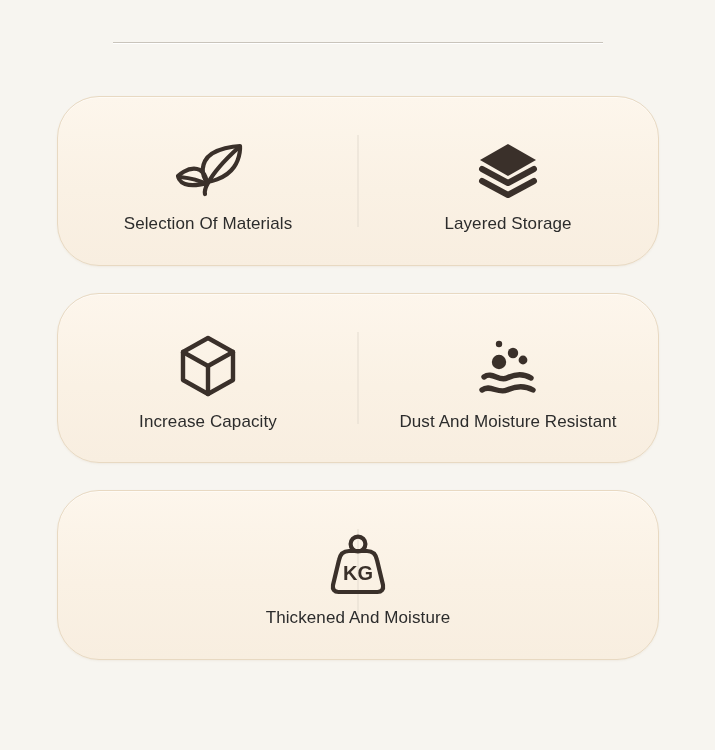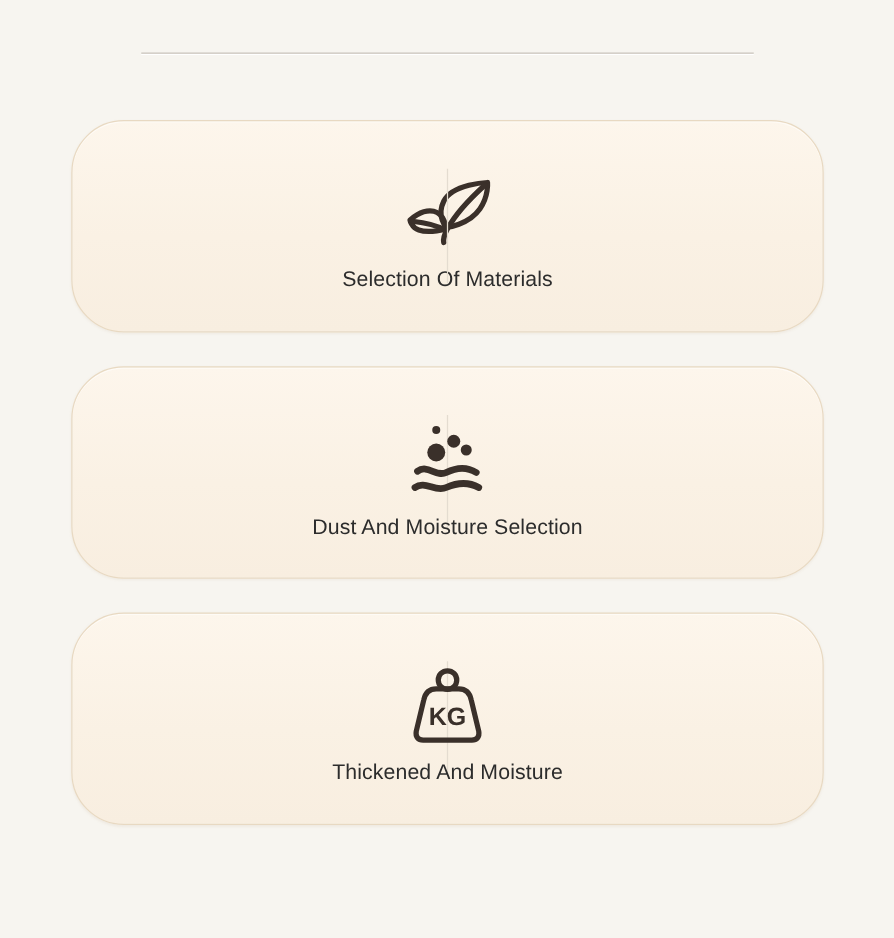--- a/index.html
+++ b/index.html
@@ -132,40 +132,60 @@
             <path d="M69 9 C58 19 46 31 39 44 C35 51 36 55 36 55"></path>
             <path d="M9 37 C9 37 18 28 28 30 C37 32 38 44 38 44 C38 44 25 48 16 45 C10 43 9 37 9 37 Z"></path>
             <path d="M11 38 C20 39 30 41 37 45"></path>
           </svg>
         </div>
         <div class="feature-label">Selection Of Materials</div>
       </div>
 
       <div class="col-divider"></div>
 
+      <div class="card-col">
+        <div class="icon-box">
+          <svg width="62" height="60" viewBox="0 0 62 60" fill="none">
+            <path d="M31 3 L59 19 L31 35 L3 19 Z" fill="#3a302a"></path>
+            <path d="M5 28 L31 42 L57 28" stroke="#3a302a" stroke-width="6" stroke-linecap="round" stroke-linejoin="round" fill="none"></path>
+            <path d="M5 40 L31 54 L57 40" stroke="#3a302a" stroke-width="6" stroke-linecap="round" stroke-linejoin="round" fill="none"></path>
+          </svg>
+        </div>
+        <div class="feature-label">Layered Storage</div>
+      </div>
 
     </div>
 
     <div class="feature-card row-2">
 
+      <div class="card-col">
+        <div class="icon-box">
+          <svg width="58" height="62" viewBox="0 0 58 62" fill="none" stroke="#3a302a" stroke-width="4.4" stroke-linecap="round" stroke-linejoin="round">
+            <path d="M29 3 L54 17 L54 45 L29 59 L4 45 L4 17 Z"></path>
+            <path d="M4 17 L29 31 L54 17"></path>
+            <path d="M29 31 L29 59"></path>
+          </svg>
+        </div>
+        <div class="feature-label">Increase Capacity</div>
+      </div>
 
       <div class="col-divider"></div>
 
       <div class="card-col">
         <div class="icon-box">
           <svg width="64" height="60" viewBox="0 0 64 60" fill="none">
             <circle cx="23" cy="7" r="3.2" fill="#3a302a"></circle>
             <circle cx="37" cy="16" r="5.2" fill="#3a302a"></circle>
             <circle cx="47" cy="23" r="4.4" fill="#3a302a"></circle>
             <circle cx="23" cy="25" r="7.2" fill="#3a302a"></circle>
             <path d="M8 40 C16 34 23 45 31 41 C39 37 47 36 55 41" stroke="#3a302a" stroke-width="5.4" stroke-linecap="round" fill="none"></path>
             <path d="M6 53 C14 47 22 57 31 53 C40 49 48 48 57 53" stroke="#3a302a" stroke-width="5.4" stroke-linecap="round" fill="none"></path>
           </svg>
         </div>
-        <div class="feature-label">Dust And Moisture Selection</div>
+        <div class="feature-label">Dust And Moisture Resistant</div>
       </div>
 
     </div>
 
     <div class="feature-card row-3">
 
 
       <div class="col-divider"></div>
 
       <div class="card-col">

